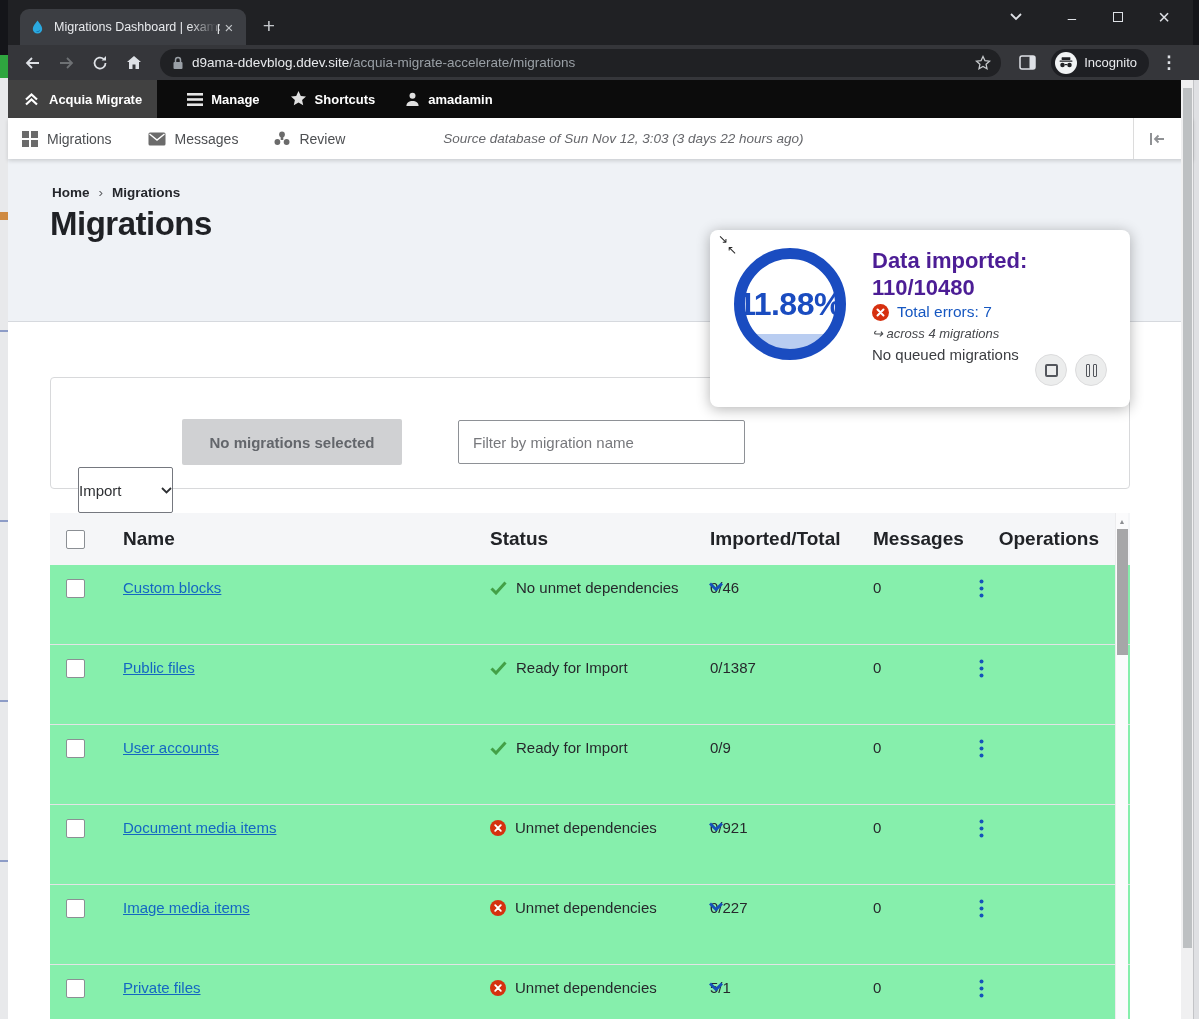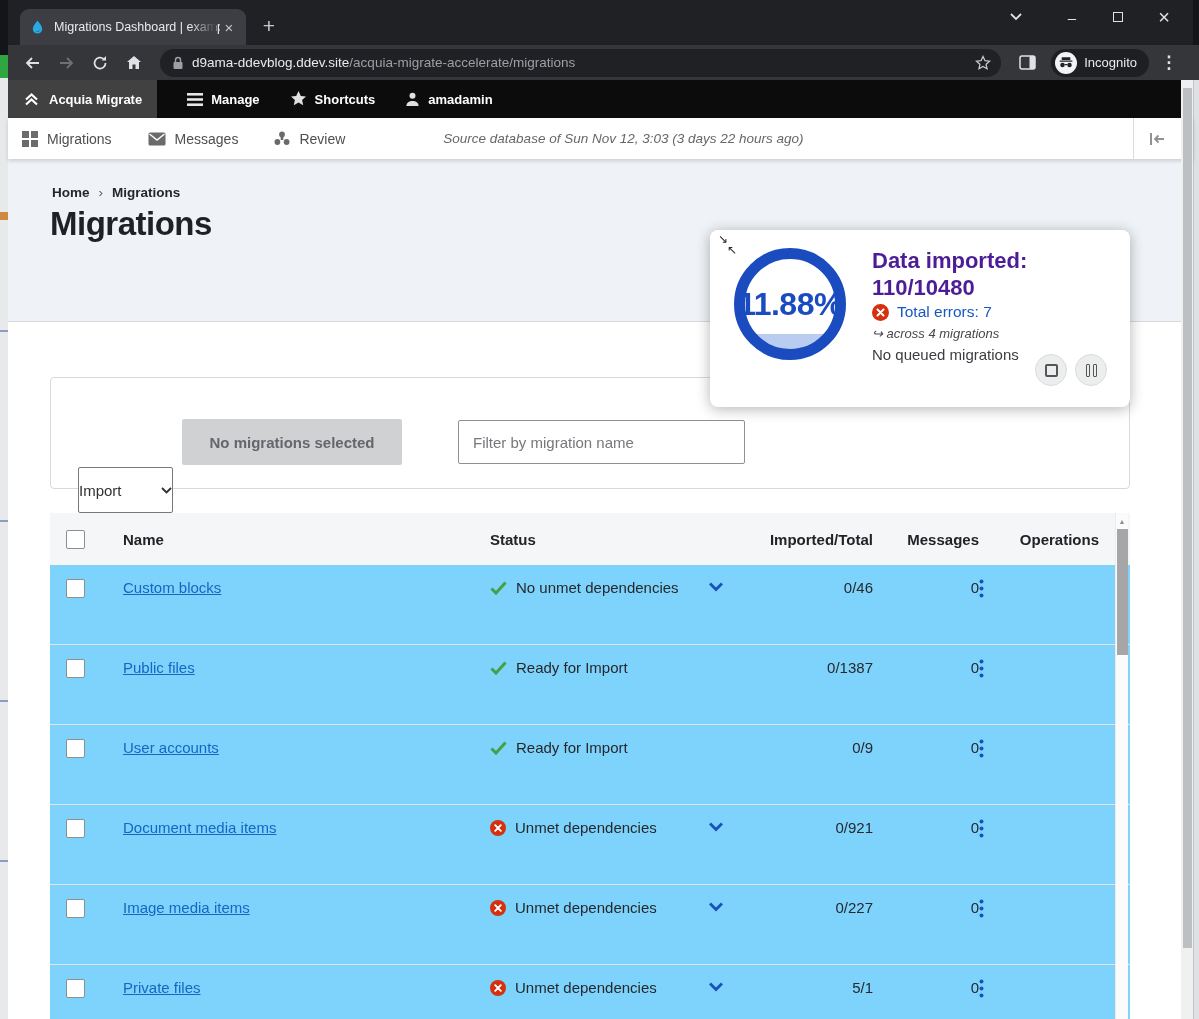--- a/index.html
+++ b/index.html
@@ -71,30 +71,30 @@
   
   .controls-card { position:absolute; left:42px; top:218px; width:1080px; height:112px; background:#fff; border:1px solid #d8d9db; border-radius:4px; }
   .import-btn { position:absolute; left:27px; top:41px; height:46px; width:95px; background:#fff; border:1px solid #75787f; border-radius:2px; display:flex; align-items:center; justify-content:space-between; gap:7px; font-size:15px; color:#2e3033;margin-top:48px; }
   .sel-btn { position:absolute; left:131px; top:41px; height:46px; width:220px; background:#d0d1d3; border:none; border-radius:2px; font-size:15px; font-weight:bold; color:#63666b; font-family:"Liberation Sans",sans-serif; }
   .filter-input { position:absolute; left:407px; top:42px; height:44px; width:287px; border:1px solid #8e9196; border-radius:2px; padding:0 14px; font-size:15px; color:#222; font-family:"Liberation Sans",sans-serif; }
   .filter-input::placeholder { color:#77787c; }
 
   
   .mtable { position:absolute; left:42px; top:354px; width:1080px; height:506px; }
   .thead, .mrow { display:grid; grid-template-columns:56px 384px 220px 163px 106px 1fr; width:100%; }
-  .thead { height:52px; background:#f5f6f8; align-items:center; font-size:15px; font-weight:bold; color:#212327; }
-  .mrow { height:80px; background:#7dd3fc; border-bottom:1px solid #e3e4e6; padding-top:14px; align-items:start; font-size:15px; color:#26282c; }
+  .thead { height:52px; background:#f5f6f8; align-items:center; font-size:19px; font-weight:bold; color:#212327; }
+  .mrow { height:80px; background:#86efac; border-bottom:1px solid #e3e4e6; padding-top:14px; align-items:start; font-size:15px; color:#26282c; }
   .cell-check { padding-left:16px; }
   .checkbox { width:19px; height:19px; border:1.5px solid #8b8f94; border-radius:2px; background:#fff; }
   .cell-name { padding-left:17px; }
   .thead .cell-name, .thead .cell-status { display:flex; align-items:center; }
   .name-link { color:#1467c2; text-decoration:underline; }
   .cell-status { position:relative; display:flex; align-items:center; gap:9px; }
   .status-chev { position:absolute; left:218px; top:3px; }
-  .cell-num { text-align:right; padding-right:0; }
+  .cell-num { padding-right:0; }
   .thead .cell-num { padding-top:0; }
   .cell-ops { text-align:right; padding-right:31px; }
   .kebab-cell { text-align:right; padding-right:38px; }
 
   
   .tbl-scroll { position:absolute; left:1065px; top:0; width:13px; height:506px; background:#fbfbfc; border-left:1px solid #ececee; }
   .tbl-scroll .arrow { display:block; text-align:center; color:#8d8f92; font-size:7px; padding-top:5px; }
   .tbl-scroll .thumb { position:absolute; left:1px; top:16px; width:11px; height:126px; background:#a6a6a8; }
 
   

